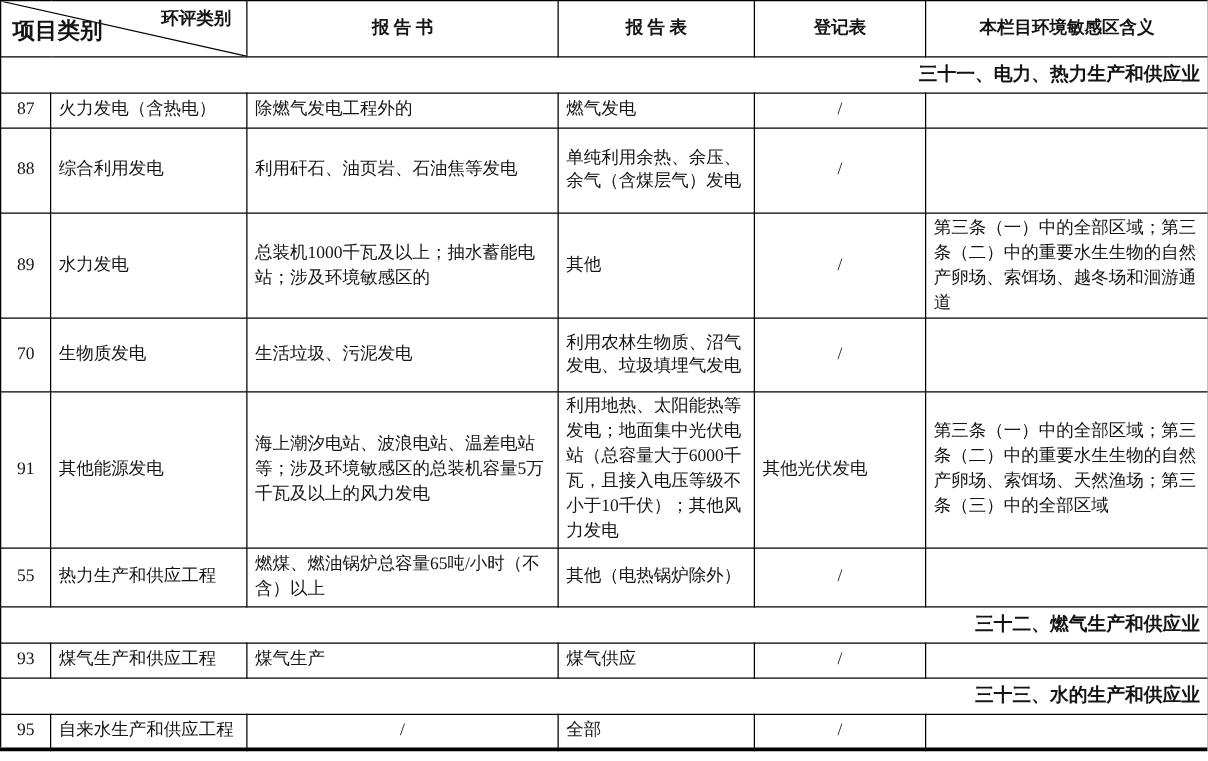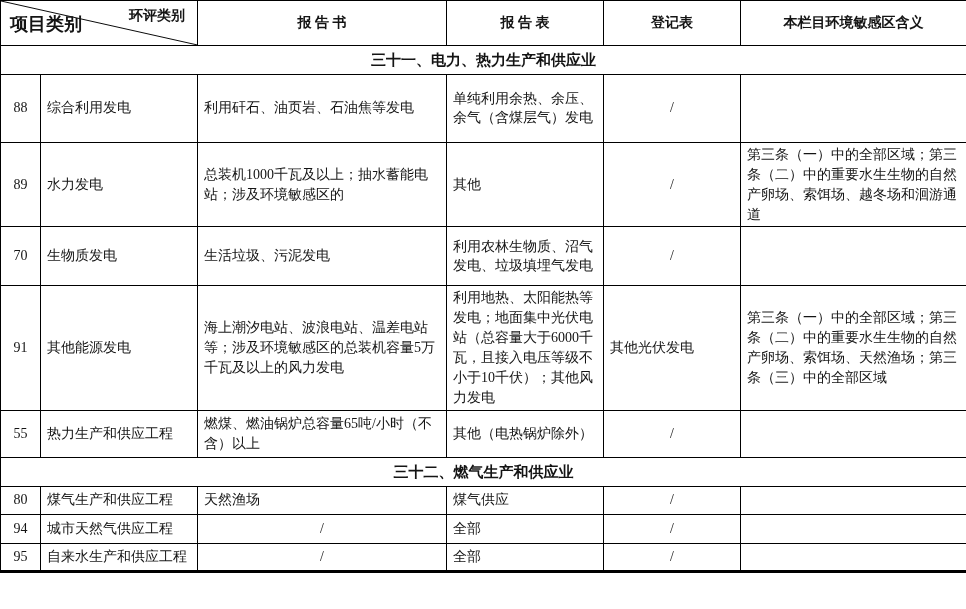--- a/index.html
+++ b/index.html
@@ -26,21 +26,21 @@
   }
   th {
     font-weight:bold;
     text-align:center;
     padding:12px 2px;
   }
   tr.section td {
     font-family:"Liberation Sans","DejaVu Sans",sans-serif;
     font-weight:bold;
     font-size:15px;
-    text-align:center;
+    text-align:right;
     padding:2px 6px;
   }
   td.num { text-align:center; padding:2px 1px; }
   td.c   { text-align:center; }
   th.corner { position:relative; padding:0; }
   .diag { position:absolute; left:0; top:0; width:100%; height:100%; display:block; }
   .corner-top {
     position:absolute; top:5px; right:12px;
     font-weight:bold; font-size:14px; white-space:nowrap;
   }
@@ -73,20 +73,28 @@
       <th>报  告  书</th>
       <th>报  告  表</th>
       <th>登记表</th>
       <th>本栏目环境敏感区含义</th>
     </tr>
   </thead>
   <tbody>
     <tr class="section" style="height:29px;">
       <td colspan="6">三十一、电力、热力生产和供应业</td>
     </tr>
+    <tr style="height:28px;">
+      <td class="num">87</td>
+      <td>火力发电（含热电）</td>
+      <td>除燃气发电工程外的</td>
+      <td>燃气发电</td>
+      <td class="c">/</td>
+      <td></td>
+    </tr>
     <tr style="height:68px;">
       <td class="num">88</td>
       <td>综合利用发电</td>
       <td>利用矸石、油页岩、石油焦等发电</td>
       <td>单纯利用余热、余压、余气（含煤层气）发电</td>
       <td class="c">/</td>
       <td></td>
     </tr>
     <tr style="height:66px;">
       <td class="num">89</td>
@@ -117,34 +125,29 @@
       <td>热力生产和供应工程</td>
       <td>燃煤、燃油锅炉总容量65吨/小时（不含）以上</td>
       <td>其他（电热锅炉除外）</td>
       <td class="c">/</td>
       <td></td>
     </tr>
     <tr class="section" style="height:29px;margin-left:44px;">
       <td colspan="6">三十二、燃气生产和供应业</td>
     </tr>
     <tr style="height:28px;">
-      <td class="num">80</td>
+      <td class="num">93</td>
       <td>煤气生产和供应工程</td>
-      <td>天然渔场</td>
+      <td>煤气生产</td>
       <td>煤气供应</td>
       <td class="c">/</td>
       <td></td>
     </tr>
-    <tr style="height:29px;">
-      <td class="num">94</td>
-      <td>城市天然气供应工程</td>
-      <td class="c">/</td>
-      <td>全部</td>
-      <td class="c">/</td>
-      <td></td>
+    <tr class="section" style="height:29px;">
+      <td colspan="6">三十三、水的生产和供应业</td>
     </tr>
     <tr style="height:28px;">
       <td class="num">95</td>
       <td>自来水生产和供应工程</td>
       <td class="c">/</td>
       <td>全部</td>
       <td class="c">/</td>
       <td></td>
     </tr>
   </tbody>

